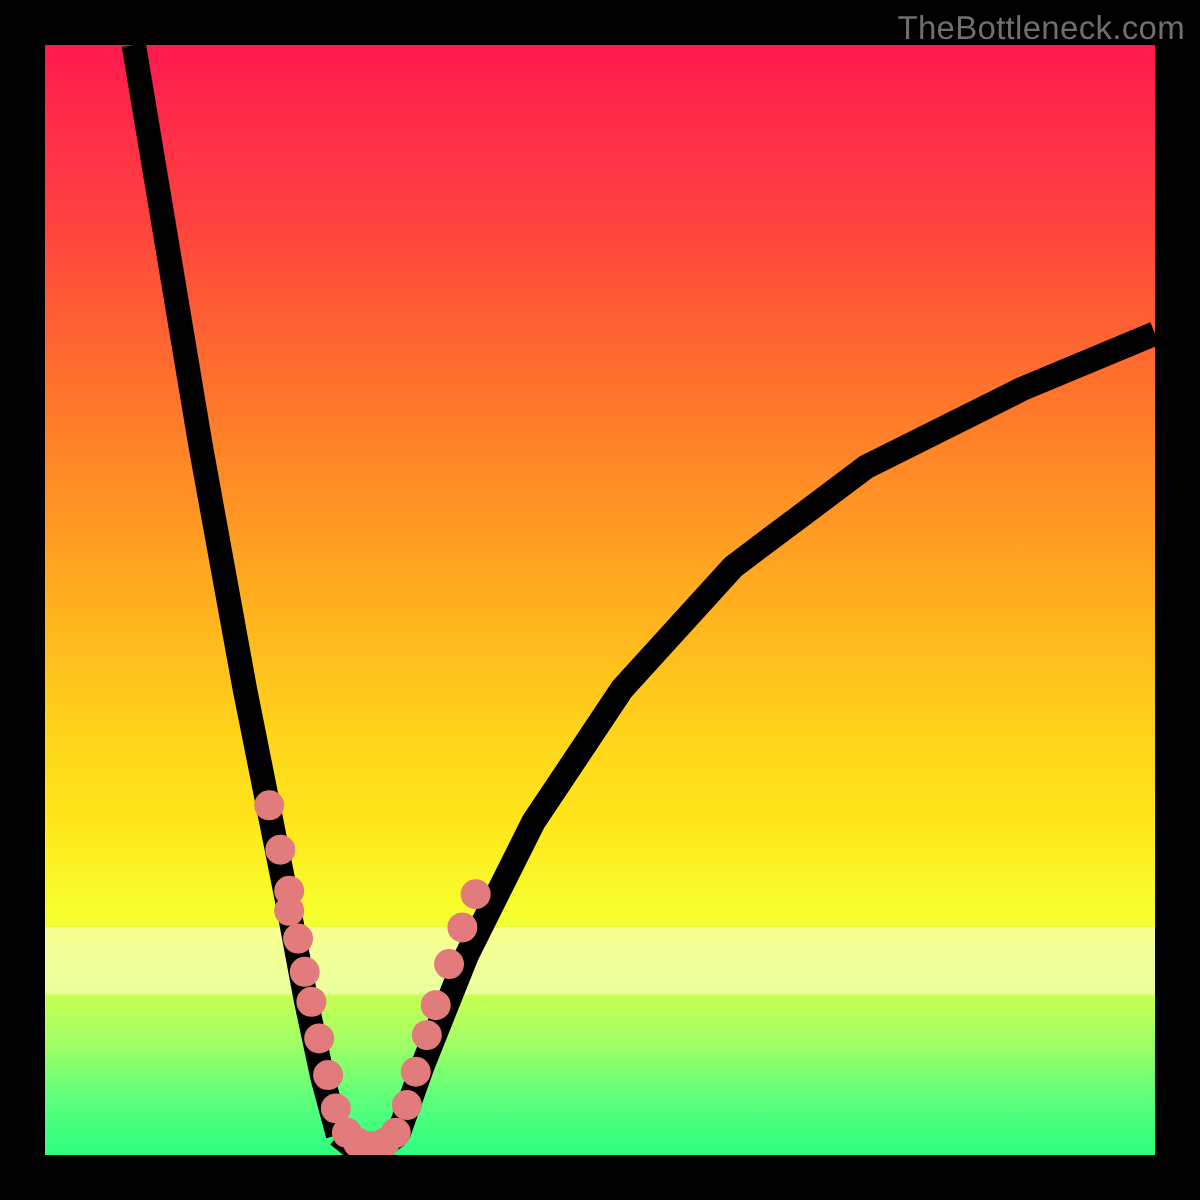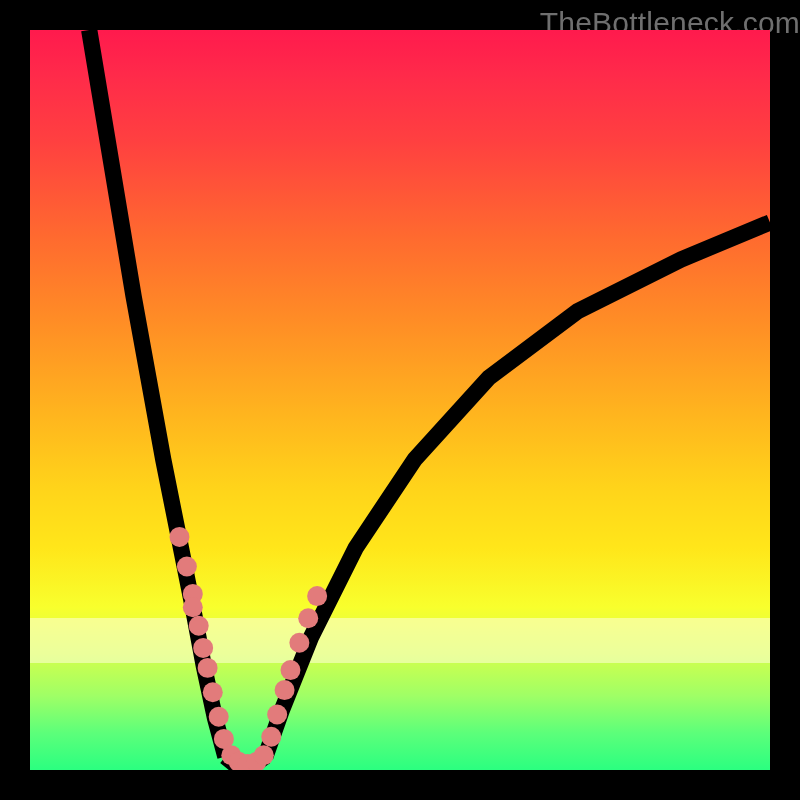--- a/index.html
+++ b/index.html
@@ -52,23 +52,23 @@
   }
   svg.curve {
     position: absolute;
     inset: 0;
     width: 100%;
     height: 100%;
   }
   .watermark {
     position: absolute;
     top: 6px;
-    right: 0;
+    right: 10px;
     color: #6f6f6f;
-    font-size: 30px;
+    font-size: 22px;
     letter-spacing: 0.2px;
     user-select: none;
   }
   .dot {
     fill: #e27b7b;
   }
   .curve-stroke {
     fill: none;
     stroke: #000;
     stroke-width: 2.2;

